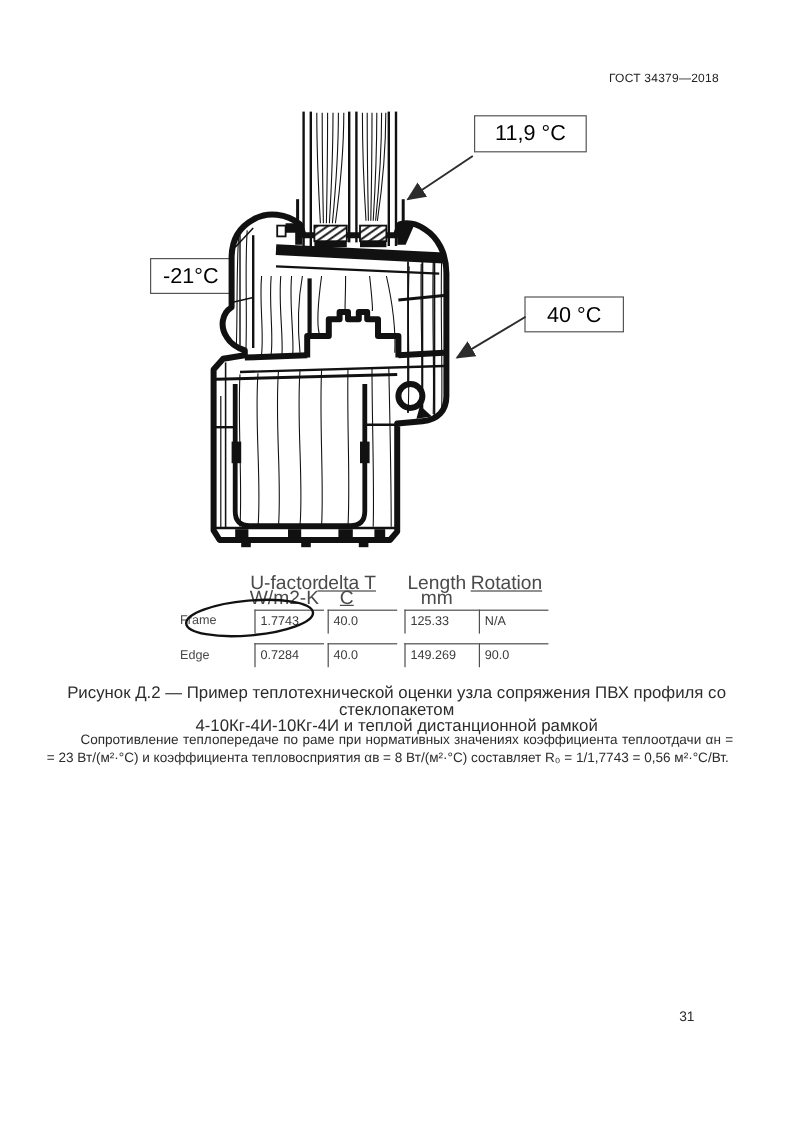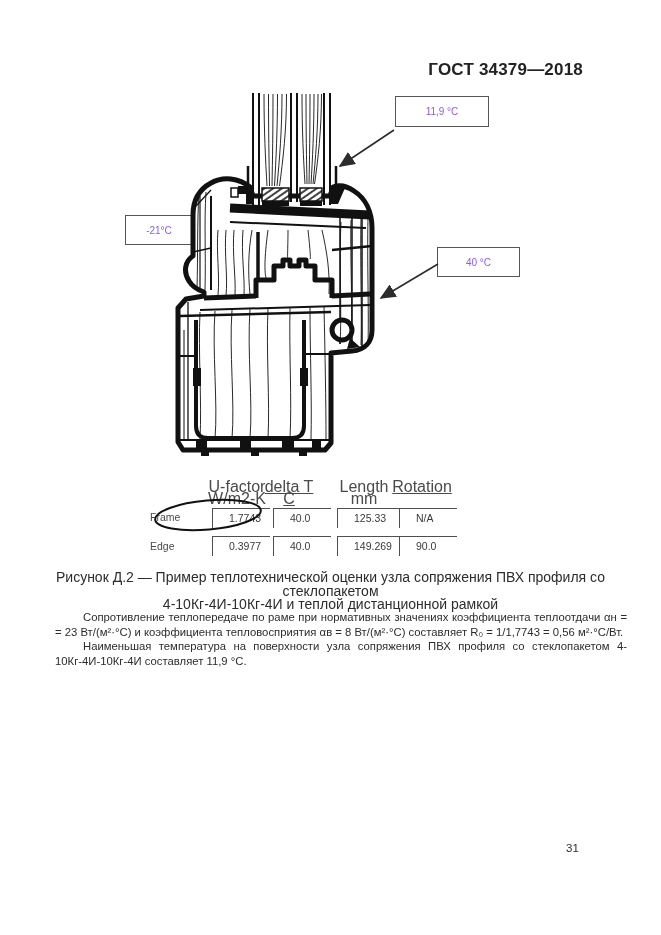--- a/index.html
+++ b/index.html
@@ -3,51 +3,51 @@
 <meta charset="utf-8">
 <style>
   html,body{margin:0;padding:0;background:#888;}
   *{box-sizing:border-box;}
   .page{
     position:relative;width:661px;height:935px;background:#ffffff;
     margin:0 auto;overflow:hidden;
     font-family:"Liberation Sans",sans-serif;color:#222;
   }
   .gost-header{
-    position:absolute;top:60px;right:78px;
-    font-size:17px;font-weight:bold;color:#222;letter-spacing:0.2px;
+    position:absolute;top:60px;right:62px;
+    font-size:10px;font-weight:normal;color:#222;letter-spacing:0.2px;
   }
   
   .temp-box{
     position:absolute;border:1.6px solid #555;background:#fff;
     display:flex;align-items:center;justify-content:center;
-    font-size:10px;color:#8b5cf6;z-index:4;
+    font-size:18px;color:#000000;z-index:4;
   }
   .temp-glass{left:395px;top:96px;width:94px;height:31px;}
   .temp-out{left:125px;top:215px;width:68px;height:30px;}
   .temp-in{left:437px;top:247px;width:83px;height:30px;}
   
   .rtable{position:absolute;left:0;top:0;width:661px;height:935px;z-index:1;}
   .th{
     position:absolute;font-size:16px;color:#4a4a4a;text-align:center;line-height:12px;
   }
   .rowlab{
     position:absolute;font-size:10.5px;color:#4a4a4a;text-align:left;width:56px;
   }
   .cell{
     position:absolute;height:20px;border-top:1.5px solid #4f4f4f;border-left:1.5px solid #4f4f4f;
-    font-size:10.5px;color:#3a3a3a;padding:3px 0 0 16px;line-height:12px;background:transparent;
+    font-size:10.5px;color:#3a3a3a;padding:3px 0 0 4px;line-height:12px;background:transparent;
   }
   
   .caption{
     position:absolute;left:30px;top:571px;width:601px;
     font-size:14px;line-height:13.5px;text-align:center;color:#2c2c2c;
   }
   .bodytext{
-    position:absolute;left:55px;top:610px;width:572px;
+    position:absolute;left:39px;top:610px;width:572px;
     font-size:11.3px;line-height:14.6px;color:#2c2c2c;
   }
   .jforce{text-align:justify;text-align-last:justify;text-indent:28px;}
   .jnorm{text-align:justify;}
   .indent{text-indent:28px;}
   .pagenum{
     position:absolute;left:566px;top:842px;font-size:11.5px;color:#2c2c2c;
   }
   .overlay-svg{
     position:absolute;left:0;top:0;width:661px;height:935px;
@@ -85,35 +85,34 @@
     </div>
 
     <div class="rowlab" style="left:150px;top:511px;">Frame</div>
     <div class="rowlab" style="left:150px;top:540px;">Edge</div>
 
     <div class="cell" style="left:212px;top:508px;width:58px;">1.7743</div>
     <div class="cell" style="left:273px;top:508px;width:58px;">40.0</div>
     <div class="cell" style="left:337px;top:508px;width:62px;">125.33</div>
     <div class="cell" style="left:399px;top:508px;width:58px;">N/A</div>
 
-    <div class="cell" style="left:212px;top:536px;width:58px;">0.3977</div>
+    <div class="cell" style="left:212px;top:536px;width:58px;">0.7284</div>
     <div class="cell" style="left:273px;top:536px;width:58px;">40.0</div>
     <div class="cell" style="left:337px;top:536px;width:62px;">149.269</div>
     <div class="cell" style="left:399px;top:536px;width:58px;">90.0</div>
   </div>
 
   <div class="caption">
     <div>Рисунок Д.2 — Пример теплотехнической оценки узла сопряжения ПВХ профиля со стеклопакетом</div>
     <div>4-10Кг-4И-10Кг-4И и теплой дистанционной рамкой</div>
   </div>
 
   <div class="bodytext">
     <div class="jforce">Сопротивление теплопередаче по раме при нормативных значениях коэффициента теплоотдачи αн =</div>
     <div class="jnorm">= 23 Вт/(м²·°С) и коэффициента тепловосприятия αв = 8 Вт/(м²·°С) составляет R₀ = 1/1,7743 = 0,56 м²·°С/Вт.</div>
-    <div class="jnorm indent">Наименьшая температура на поверхности узла сопряжения ПВХ профиля со стеклопакетом 4-10Кг-4И-10Кг-4И составляет 11,9 °С.</div>
   </div>
 
   <div class="pagenum">31</div>
 
   <svg class="overlay-svg" viewBox="0 0 661 935">
     <defs>
       <pattern id="hatch" width="5" height="5" patternUnits="userSpaceOnUse" patternTransform="rotate(55)">
         <rect width="5" height="5" fill="#ffffff"></rect>
         <line x1="1" y1="0" x2="1" y2="5" stroke="#111" stroke-width="1.6"></line>
       </pattern>

